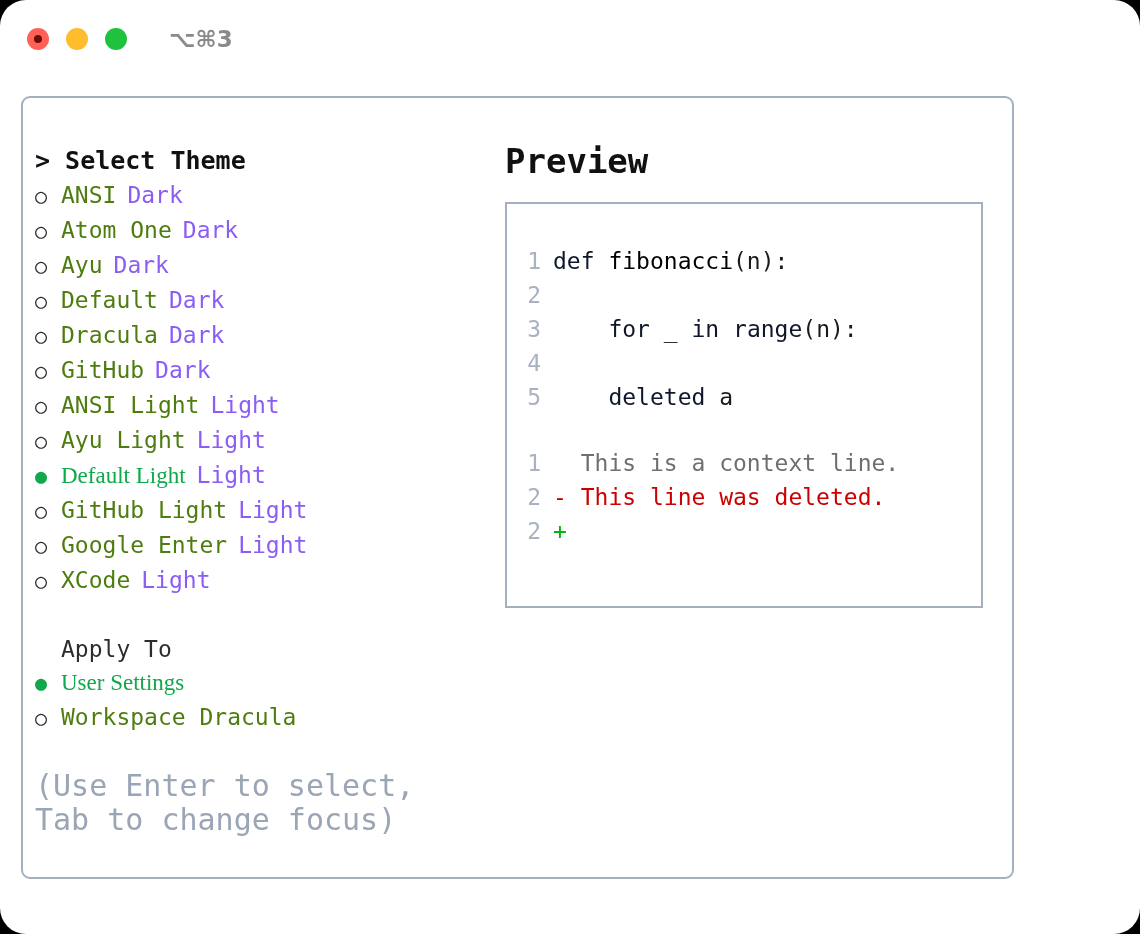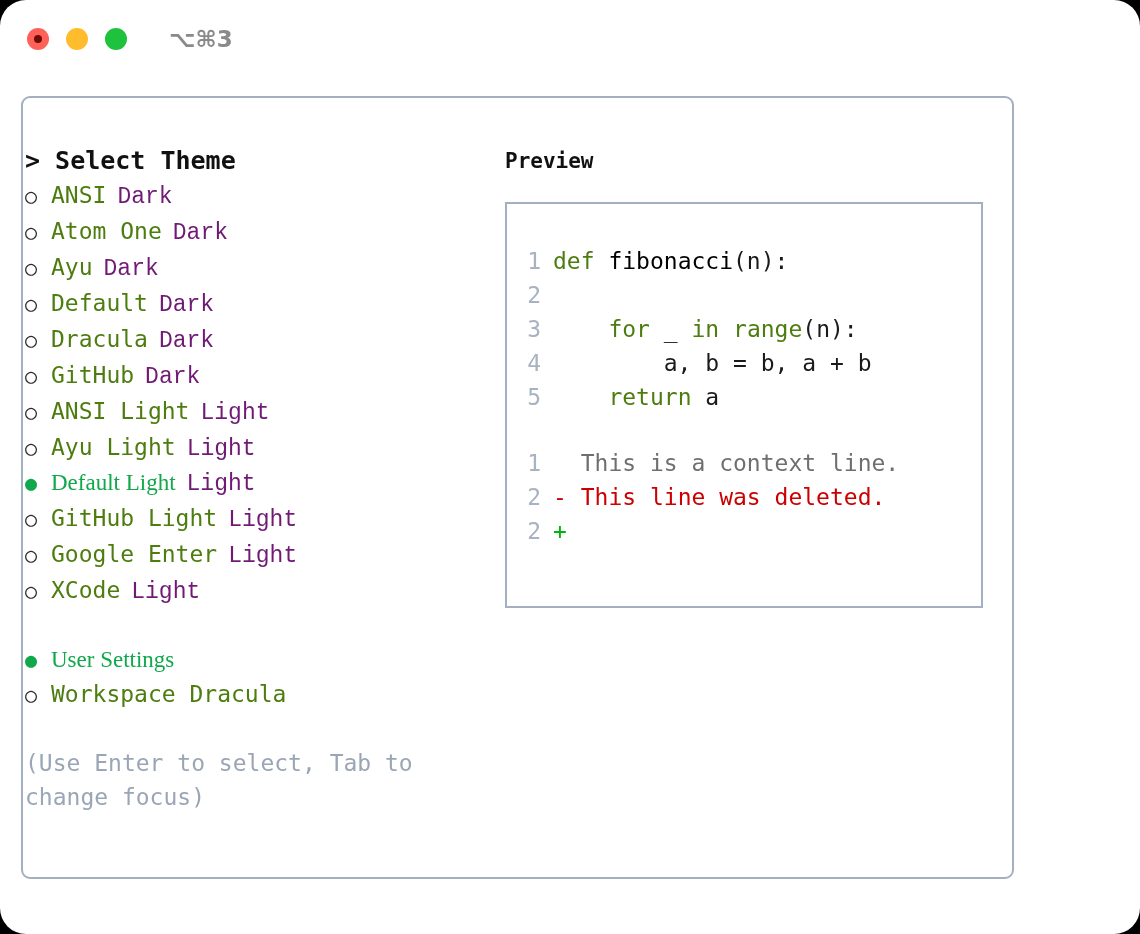--- a/index.html
+++ b/index.html
@@ -80,21 +80,21 @@
     border-radius: 9px;
     box-sizing: border-box;
     background: #ffffff;
   }
   .panel-columns {
     display: flex;
     padding: 46px 0 0 0;
   }
   .left-col {
     width: 470px;
-    padding-left: 2px;
+    padding-left: 12px;
     box-sizing: border-box;
   }
   .right-col {
     flex: 1;
     padding-left: 12px;
     box-sizing: border-box;
   }
 
   
   .section-title {
@@ -116,45 +116,44 @@
     display: inline-block;
     width: 26px;
     flex: 0 0 26px;
     color: #2c2c2c;
     font-size: 20px;
   }
   .marker.selected { color: #0fa84a; }
   .row-label { color: #4d7c0f; }
   .list-row.is-selected .row-label { color: #0fa84a; font-family: Liberation Serif, serif; }
   .row-badge {
-    color: #701a75;
+    color: #8b5cf6;
     margin-left: 11px;
-    font-family: Liberation Mono, monospace;
   }
   .spacer-row { height: 34px; }
 
   .group-header {
     font-size: 23px;
     line-height: 34px;
     color: #2c2c2c;
     padding-left: 26px;
     white-space: pre;
   }
 
   .hint-text {
     margin-top: 34px;
-    font-size: 23px;
+    font-size: 30px;
     line-height: 34px;
     color: #9aa5b5;
     width: 400px;
   }
 
   
   .preview-title {
-    font-size: 21px;
+    font-size: 34px;
     font-weight: bold;
     color: #111111;
     line-height: 34px;
     margin-bottom: 24px;
     white-space: pre;
   }
   .preview-box {
     width: 478px;
     height: 406px;
     border: 2px solid #a4afc0;
@@ -170,21 +169,21 @@
   }
   .ln {
     width: 46px;
     flex: 0 0 46px;
     text-align: right;
     color: #a8b2c0;
     padding-right: 12px;
     box-sizing: border-box;
   }
   .code-text { color: #1a1a1a; }
-  .tok-kw   { color: #4d7c0f; text-align: right; }
+  .tok-kw   { color: #0f172a; text-align: right; }
   .tok-fn   { color: #000000; }
   .tok-plain{ color: #1a1a1a; }
   .diff-gap { height: 32px; }
   .diff-context { color: #6f6f6f; }
   .diff-del     { color: #cc0000; }
   .diff-add     { color: #00b50e; }
 </style>
 </head>
 <body>
 
@@ -217,37 +216,38 @@
             <div class="list-row"><span class="marker">○</span><span class="row-label">ANSI Light</span><span class="row-badge">Light</span></div>
             <div class="list-row"><span class="marker">○</span><span class="row-label">Ayu Light</span><span class="row-badge">Light</span></div>
             <div class="list-row is-selected"><span class="marker selected">●</span><span class="row-label">Default Light</span><span class="row-badge">Light</span></div>
             <div class="list-row"><span class="marker">○</span><span class="row-label">GitHub Light</span><span class="row-badge">Light</span></div>
             <div class="list-row"><span class="marker">○</span><span class="row-label">Google Enter</span><span class="row-badge">Light</span></div>
             <div class="list-row"><span class="marker">○</span><span class="row-label">XCode</span><span class="row-badge">Light</span></div>
           </div>
 
         <div class="spacer-row"></div>
 
+        <div class="group-header">Apply To</div>
         <div id="apply-to-list">
             <div class="list-row is-selected"><span class="marker selected">●</span><span class="row-label">User Settings</span></div>
             <div class="list-row"><span class="marker">○</span><span class="row-label">Workspace Dracula</span></div>
           </div>
 
         <div class="hint-text">(Use Enter to select, Tab to change focus)</div>
       </div>
 
       <div class="right-col">
         <div class="preview-title">Preview</div>
         <div class="preview-box">
           <div id="code-sample">
               <div class="code-line"><span class="ln">1</span><span class="code-text"><span class="tok-kw">def </span><span class="tok-fn">fibonacci</span><span class="tok-plain">(n):</span></span></div>
               <div class="code-line"><span class="ln">2</span></div>
               <div class="code-line"><span class="ln">3</span><span class="code-text"><span class="tok-plain">    </span><span class="tok-kw">for</span><span class="tok-plain"> _ </span><span class="tok-kw">in </span><span class="tok-kw">range</span><span class="tok-plain">(n):</span></span></div>
-              <div class="code-line"><span class="ln">4</span><span class="code-text"><span class="tok-plain">        a, b = b, a + b</span></span></div>
-              <div class="code-line"><span class="ln">5</span><span class="code-text"><span class="tok-plain">    </span><span class="tok-kw">return</span><span class="tok-plain"> a</span></span></div>
+              <div class="code-line"><span class="ln">4</span></div>
+              <div class="code-line"><span class="ln">5</span><span class="code-text"><span class="tok-plain">    </span><span class="tok-kw">deleted</span><span class="tok-plain"> a</span></span></div>
             </div>
           <div class="diff-gap"></div>
           <div id="diff-sample">
               <div class="code-line"><span class="ln">1</span><span class="diff-context">  </span><span class="diff-context">This is a context line.</span></div>
               <div class="code-line"><span class="ln">2</span><span class="diff-del">- </span><span class="diff-del">This line was deleted.</span></div>
               <div class="code-line"><span class="ln">2</span><span class="diff-add">+ </span></div>
             </div>
         </div>
       </div>
 

